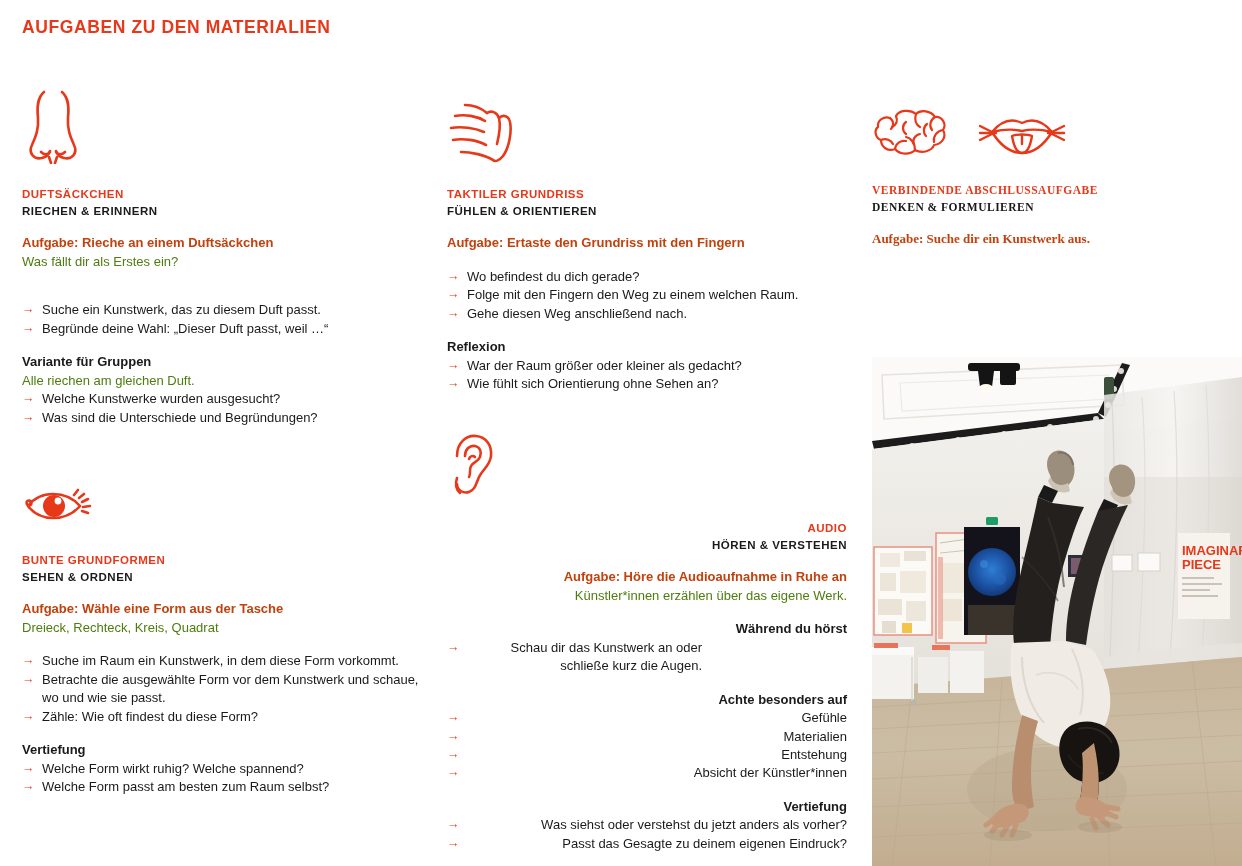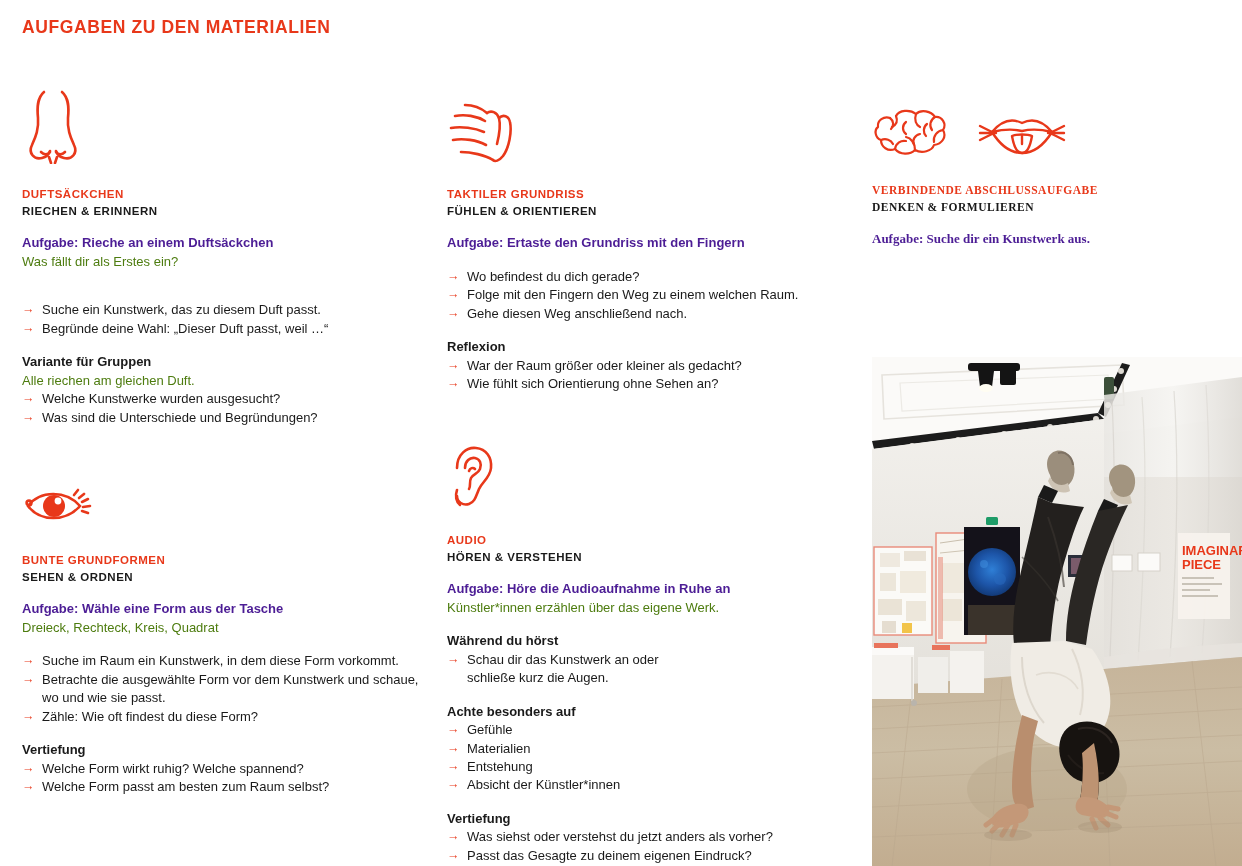--- a/index.html
+++ b/index.html
@@ -48,21 +48,21 @@
     font-size: 11.5px;
     font-weight: bold;
     letter-spacing: 0.5px;
     color: #1a1a1a;
     line-height: 1.45;
   }
 
   .task-head {
     font-size: 13px;
     font-weight: bold;
-    color: #4c1d95;
+    color: #c2410c;
     line-height: 1.42;
   }
   .plain {
     font-size: 13px;
     color: #4d7c0f;
     line-height: 1.42;
   }
   .sec-head {
     font-size: 13px;
     font-weight: bold;
@@ -204,21 +204,21 @@
       <li>Gehe diesen Weg anschließend nach.</li>
     </ul>
     <div class="gap-md"></div>
     <div class="sec-head">Reflexion</div>
     <ul class="arrows">
       <li>War der Raum größer oder kleiner als gedacht?</li>
       <li>Wie fühlt sich Orientierung ohne Sehen an?</li>
     </ul>
   </div>
 
-  <div class="block" style="top:444px;">
+  <div class="block" style="top:432px;text-align:right;">
     <div class="icon-row">
       <svg width="50" height="66" viewBox="0 0 50 66" fill="none" stroke="#e8381a" stroke-width="2.6" stroke-linecap="round" stroke-linejoin="round">
         <path d="M10 24 C10 10 20 3 29 4 C39 5 45 13 44 24 C43 34 35 38 32 45 C29 52 28 58 22 60 C16 62 10 58 10 52"></path>
         <path d="M18 24 C18 17 23 13 28 14 C33 15 35 20 33 25 C31 30 26 30 24 34 C22 38 24 42 22 45"></path>
         <path d="M22 27 C23 24 26 23 28 25"></path>
         <path d="M10 46 C8 52 9 58 13 61"></path>
       </svg>
     </div>
     <div style="height:22px;"></div>
     <div class="kicker">AUDIO</div>

